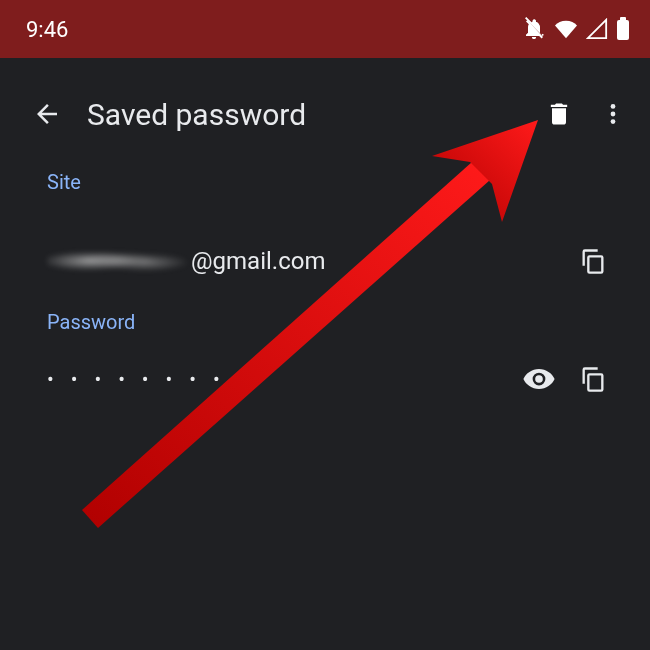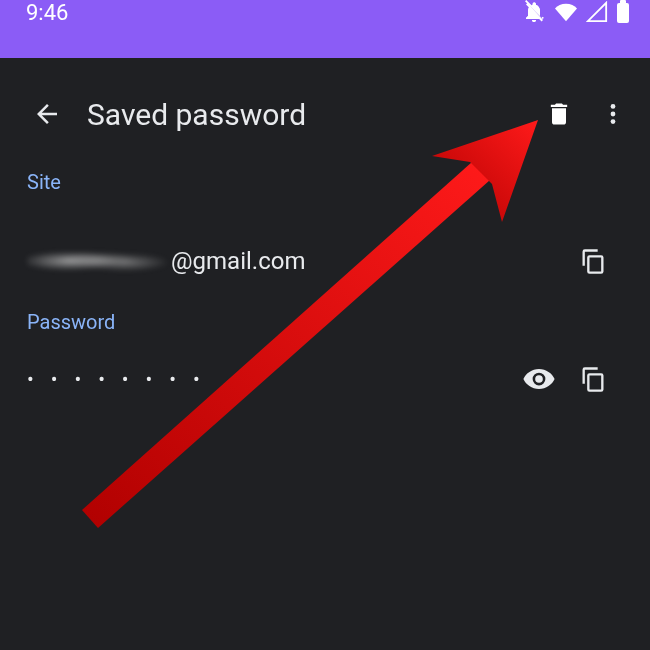--- a/index.html
+++ b/index.html
@@ -12,23 +12,23 @@
     overflow: hidden;
   }
   .phone {
     width: 650px;
     height: 650px;
     background: #000;
     position: relative;
   }
   .status-bar {
     height: 58px;
-    background: #8b5cf6;
-    display: flex;
-    align-items: flex-start;
+    background: #7f1d1d;
+    display: flex;
+    align-items: center;
     justify-content: space-between;
     padding: 0 20px 0 26px;
     font-size: 22px;
     font-weight: 400;
     color: #fff;
   }
   .status-icons {
     display: flex;
     align-items: center;
     gap: 8px;
@@ -55,21 +55,21 @@
     cursor: pointer;
   }
   .title {
     font-size: 30px;
     font-weight: 400;
     color: #e8eaed;
     margin-left: 13px;
     flex: 1;
   }
   .section {
-    padding: 22px 30px 0 27px;
+    padding: 22px 30px 0 47px;
   }
   .label {
     font-size: 20px;
     color: #8ab4f8;
     margin-bottom: 18px;
   }
   .row {
     display: flex;
     align-items: center;
     min-height: 52px;

